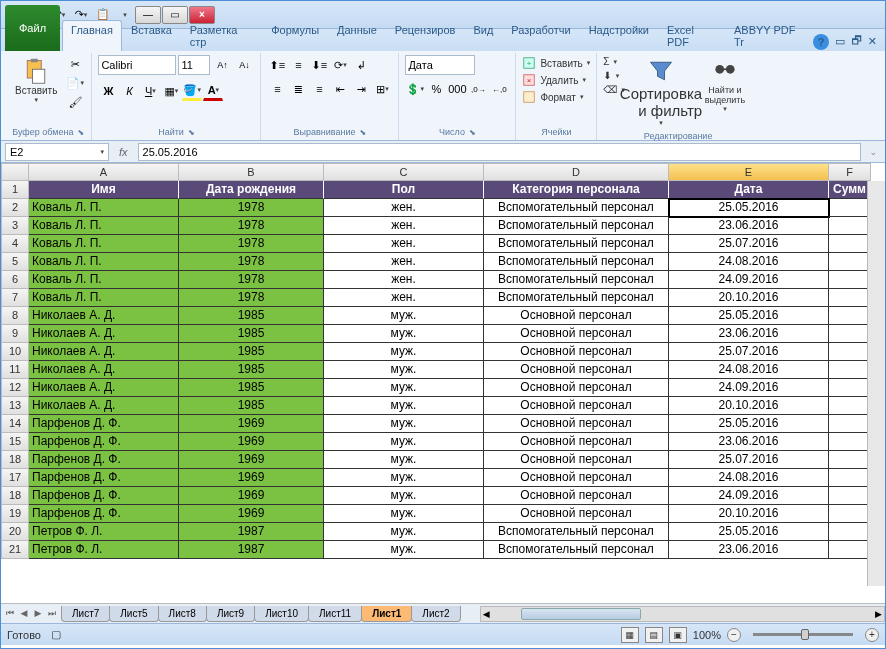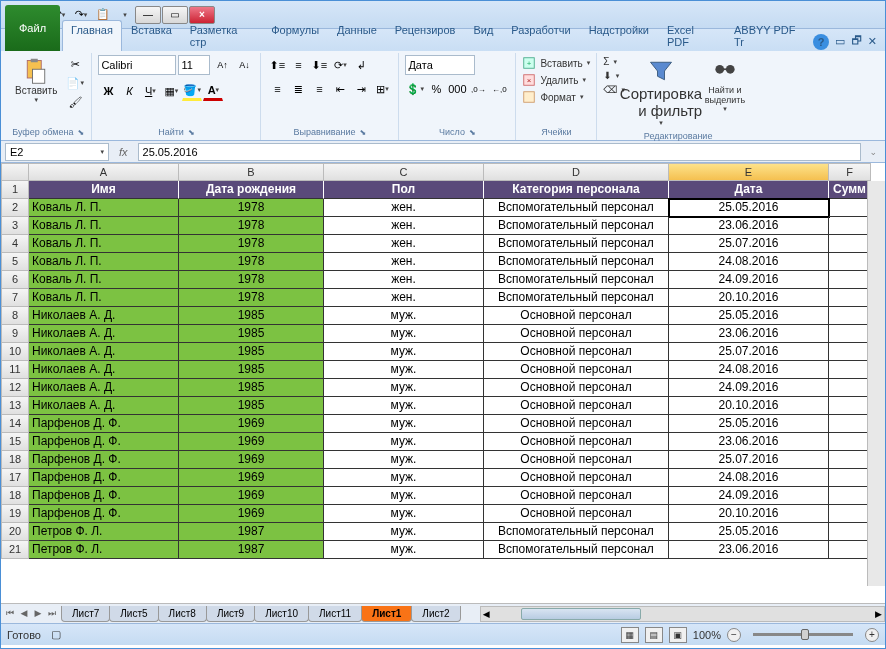--- a/index.html
+++ b/index.html
@@ -47,21 +47,21 @@
 .cell { height: 18px; border-right: 1px solid #333; border-bottom: 1px solid #333; font-size: 12px; line-height: 16px; padding: 0 3px; overflow: hidden; white-space: nowrap; }
 .hdr-cell { background: #5a4a7a; color: #fff; font-weight: bold; text-align: center; border-right: 1px solid #fff; border-bottom: 1px solid #333; }
 .green { background: #7cc242; }
 .center { text-align: center; }
 .selected { outline: 2px solid #000; outline-offset: -1px; }
 .scroll-v { position: absolute; top: 18px; right: 0; bottom: 17px; width: 18px; background: #e8e8e8; border-left: 1px solid #bbb; }
 .sheet-tabs { height: 20px; background: #e8eef6; display: flex; align-items: center; border-top: 1px solid #bbb; padding-left: 30px; position: relative; }
 .nav-arrows { position: absolute; left: 2px; display: flex; gap: 0; }
 .nav-arrows span { width: 14px; font-size: 9px; color: #666; text-align: center; }
 .sheet-tab { padding: 2px 10px; font-size: 10px; background: #d0dae8; border: 1px solid #999; border-top: none; border-radius: 0 0 4px 4px; margin-right: -1px; }
-.sheet-tab.active { background: #f97316; font-weight: bold; }
+.sheet-tab.active { background: #fdba74; font-weight: bold; }
 .hscroll-track { flex: 1; margin-left: 20px; height: 16px; background: #e0e0e0; border: 1px solid #bbb; display: flex; align-items: center; position: relative; }
 .hscroll-thumb { position: absolute; left: 40px; width: 120px; height: 12px; background: linear-gradient(#d8e4f2,#b8cce2); border: 1px solid #8aa; border-radius: 2px; }
 .status-bar { height: 22px; background: linear-gradient(#d6e6f8,#c5dbf2); border-top: 1px solid #9bb8dc; display: flex; align-items: center; padding: 0 6px; font-size: 11px; color: #333; }
 .status-right { margin-left: auto; display: flex; align-items: center; gap: 6px; }
 .view-btn { width: 18px; height: 16px; border: 1px solid #888; background: #f0f0f0; font-size: 9px; display: flex; align-items: center; justify-content: center; }
 .zoom-slider { width: 100px; height: 3px; background: #888; position: relative; margin: 0 6px; }
 .zoom-thumb { position: absolute; left: 48px; top: -4px; width: 8px; height: 11px; background: #d0d0d0; border: 1px solid #666; border-radius: 2px; }
 .zbtn { width: 14px; height: 14px; border: 1px solid #888; border-radius: 50%; background: #f0f0f0; font-size: 10px; line-height: 11px; text-align: center; }
 .dd { font-size: 7px; color: #444; }
 </style>

